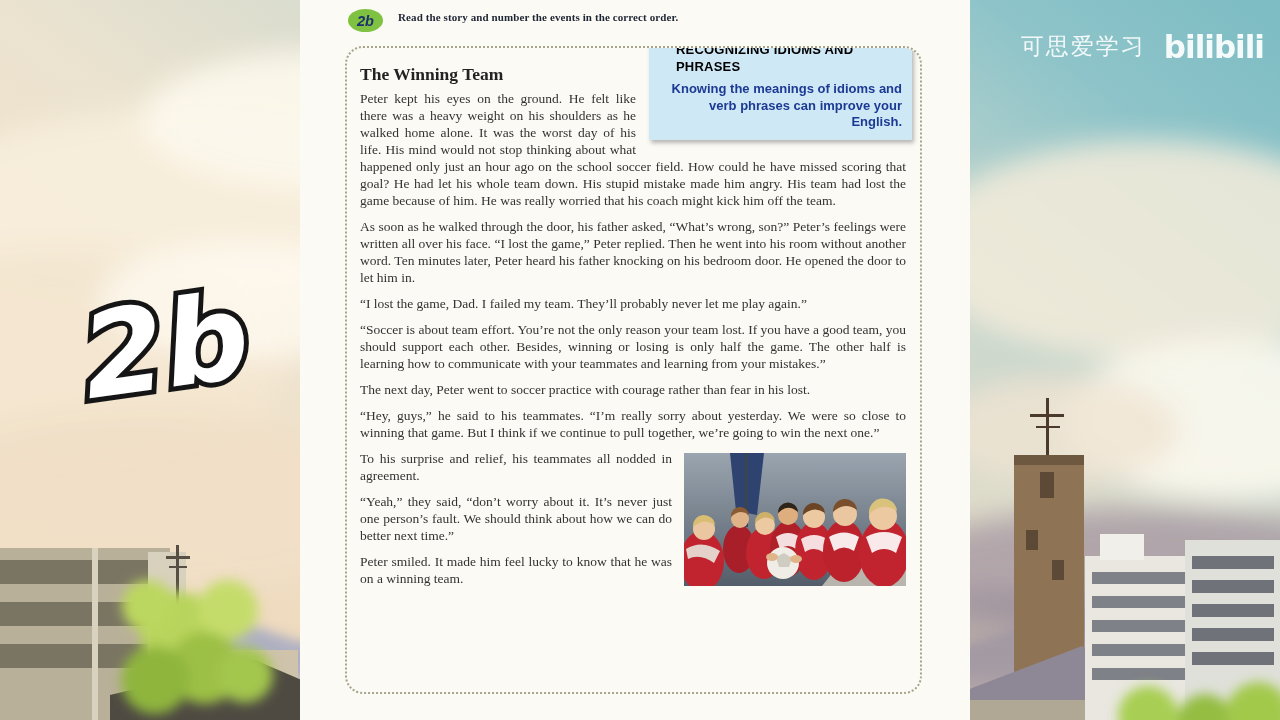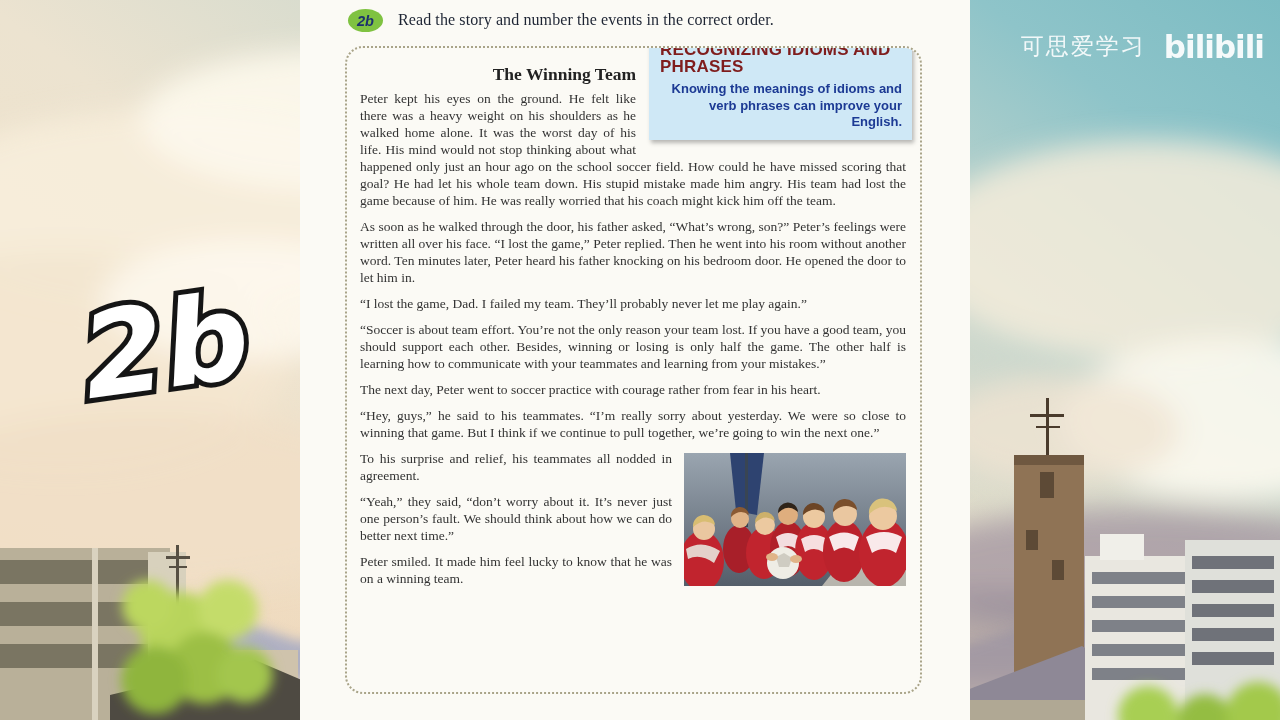--- a/index.html
+++ b/index.html
@@ -20,36 +20,36 @@
              font-family:"DejaVu Sans","Liberation Sans",sans-serif; transform:scaleY(1.05); }
 
   
   .page { position:absolute; left:300px; top:0; width:670px; height:720px; background:#fbfaf5; }
 
   .ex-row { display:flex; align-items:flex-start; gap:15px; padding:9px 0 0 48px; }
   .badge { width:35px; height:23px; background:#7fc241; border-radius:50%;
            color:#1c2f6e; font-weight:bold; font-style:italic; font-size:14.5px;
            display:flex; align-items:center; justify-content:center; flex:0 0 auto;
            font-family:"Liberation Sans","DejaVu Sans",sans-serif; }
-  .instruction { font-size:16px; font-weight:normal; color:#1d2433; padding-top:2px; letter-spacing:.1px; }
+  .instruction { font-size:11px; font-weight:bold; color:#1d2433; padding-top:2px; letter-spacing:.1px; }
 
   .story-box { margin:14px 0 0 45px; width:577px; height:648px;
                border:2px dotted #a9a489; border-radius:18px;
                padding:8px 14px 8px 13px; overflow:hidden;
                color:#333; font-size:13.5px; line-height:17px; }
 
   .tip-box { float:right; width:263px; margin:-26px -6px 8px 13px;
              background:#cfe8f6; border-top:4px solid #2b3990;
              box-shadow:2px 3px 4px rgba(60,60,60,.35);
              padding:7px 10px 9px 11px;
              font-family:"Liberation Sans","DejaVu Sans",sans-serif; }
-  .tip-title { font-size:17px; font-weight:bold; color:#7f1d1d; letter-spacing:.2px; margin-bottom:6px; }
+  .tip-title { font-size:13px; font-weight:bold; color:#000000; letter-spacing:.2px; margin-bottom:6px;margin-left:16px; }
   .tip-body  { font-size:13px; font-weight:bold; color:#1c3a94; line-height:16.5px;text-align:right; }
 
-  .story-title { font-size:17.5px; font-weight:bold; color:#222; text-align:right; margin:10px 0 7px; }
+  .story-title { font-size:17.5px; font-weight:bold; color:#222; text-align:left; margin:10px 0 7px; }
 
   .story-box p { margin:0 0 9px; text-align:justify; }
   .story-box p:last-child { margin-bottom:0; }
 
   .photo { float:right; width:222px; height:133px; margin:3px 0 4px 12px; overflow:hidden; }
   .photo svg { display:block; width:100%; height:100%; }
 </style>
 </head>
 <body>
 
@@ -186,21 +186,21 @@
       <div class="tip-title">RECOGNIZING IDIOMS AND PHRASES</div>
       <div class="tip-body">Knowing the meanings of idioms and verb phrases can improve your English.</div>
     </div>
 
     <div class="story-title">The Winning Team</div>
 
     <p>Peter kept his eyes on the ground. He felt like there was a heavy weight on his shoulders as he walked home alone. It was the worst day of his life. His mind would not stop thinking about what happened only just an hour ago on the school soccer field. How could he have missed scoring that goal? He had let his whole team down. His stupid mistake made him angry. His team had lost the game because of him. He was really worried that his coach might kick him off the team.</p>
     <p>As soon as he walked through the door, his father asked, “What’s wrong, son?” Peter’s feelings were written all over his face. “I lost the game,” Peter replied. Then he went into his room without another word. Ten minutes later, Peter heard his father knocking on his bedroom door. He opened the door to let him in.</p>
     <p>“I lost the game, Dad. I failed my team. They’ll probably never let me play again.”</p>
     <p>“Soccer is about team effort. You’re not the only reason your team lost. If you have a good team, you should support each other. Besides, winning or losing is only half the game. The other half is learning how to communicate with your teammates and learning from your mistakes.”</p>
-    <p>The next day, Peter went to soccer practice with courage rather from fear in his heart.</p>
+    <p>The next day, Peter went to soccer practice with courage rather than fear in his lost.</p>
     <p>“Hey, guys,” he said to his teammates. “I’m really sorry about yesterday. We were so close to winning that game. But I think if we continue to pull together, we’re going to win the next one.”</p>
 
     <div class="photo">
       <svg viewBox="0 0 222 133" preserveAspectRatio="none" aria-hidden="true">
         <defs>
           <linearGradient id="pbg" x1="0" y1="0" x2="0" y2="1">
             <stop offset="0" stop-color="#9aa5b0"></stop>
               <stop offset="1" stop-color="#545e6a"></stop>
           </linearGradient>
         </defs>

